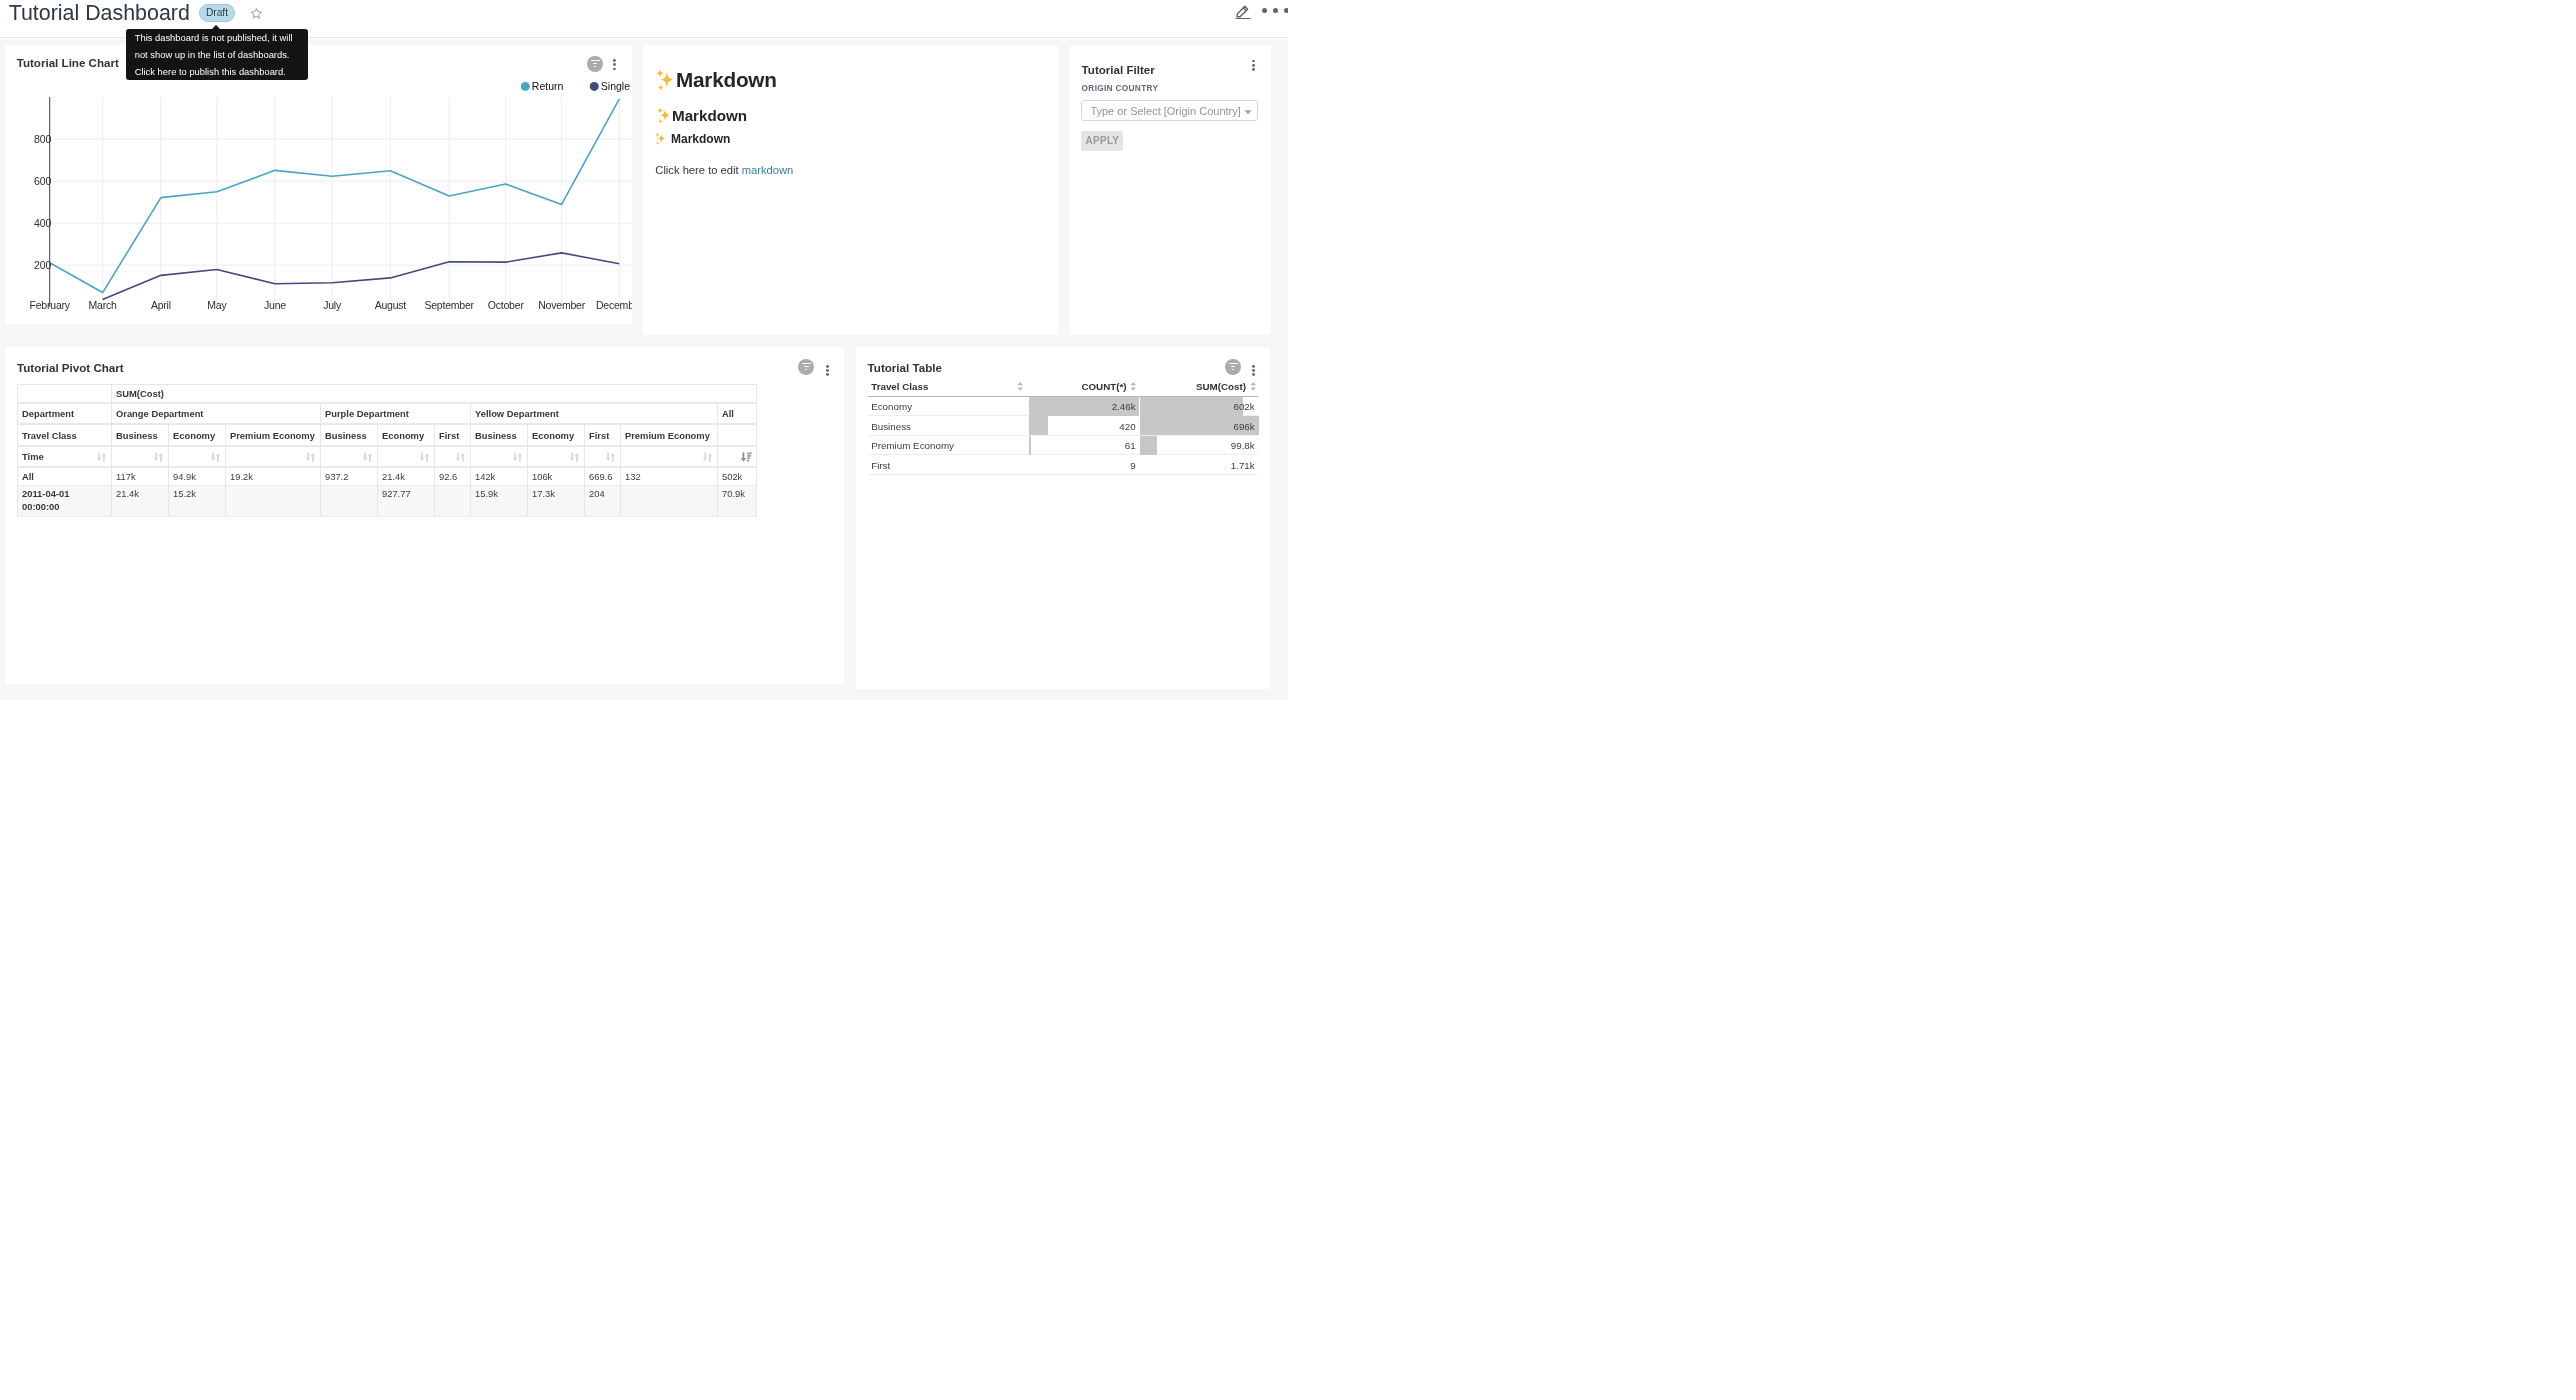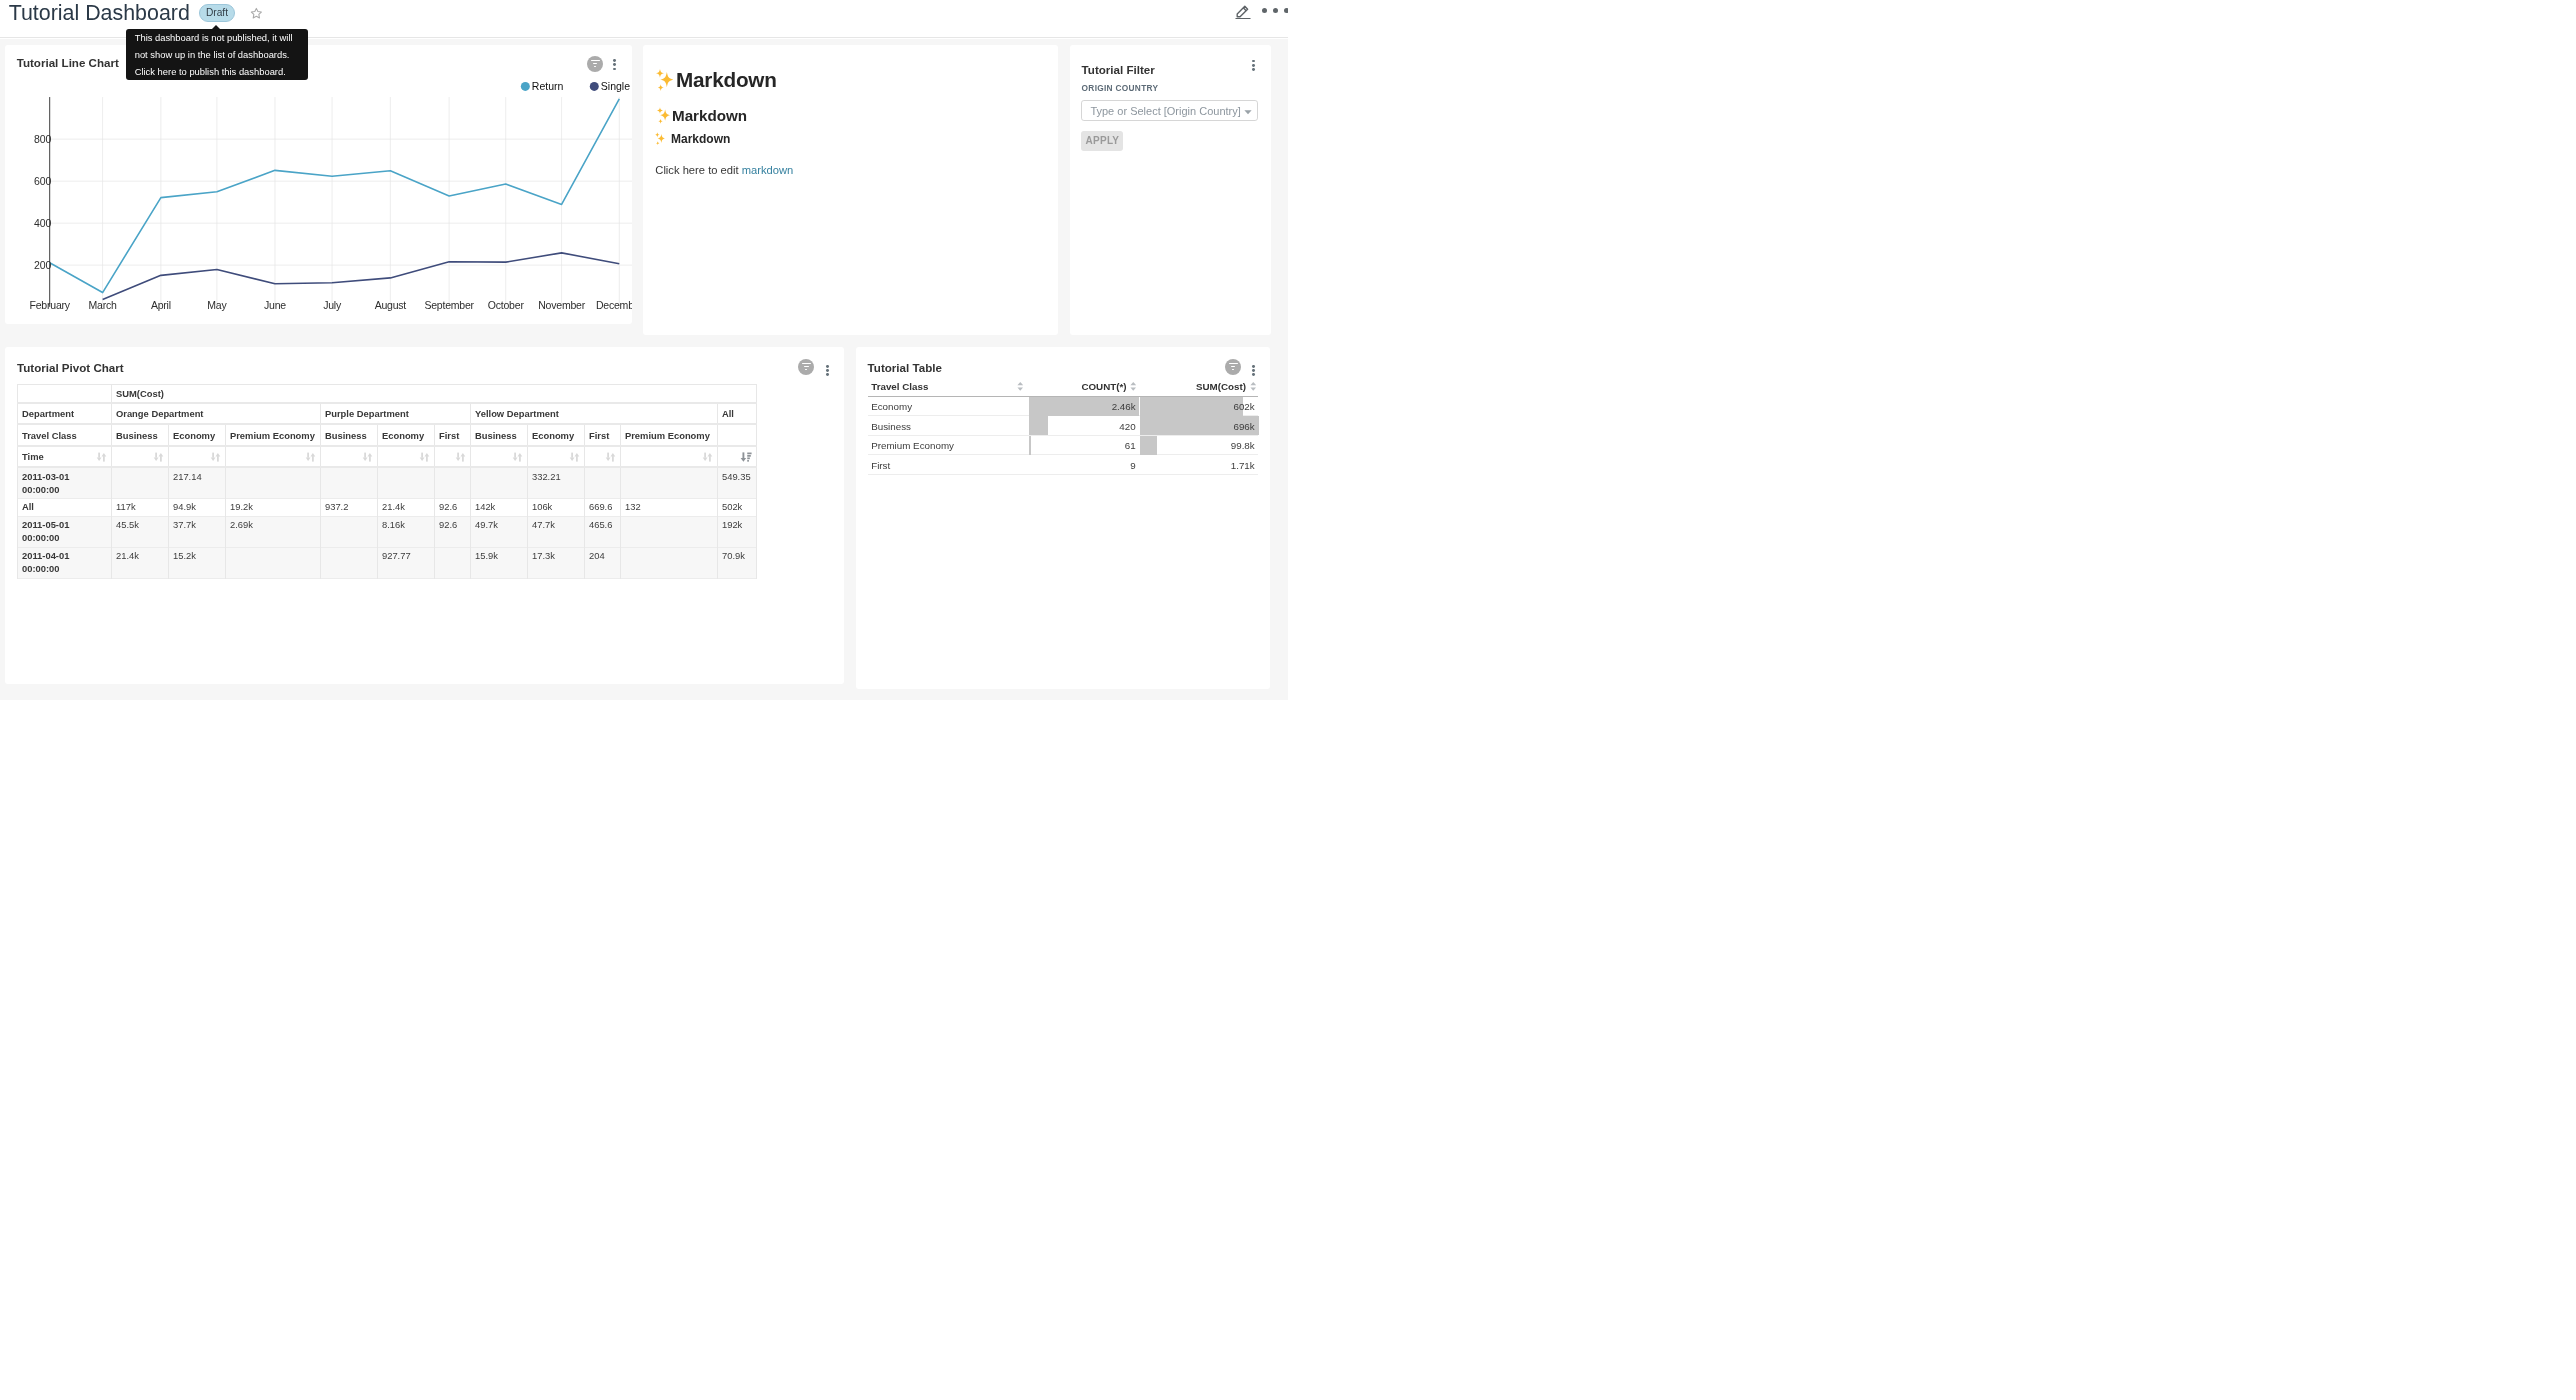--- a/index.html
+++ b/index.html
@@ -294,61 +294,33 @@
             <svg class="sic" width="11.6" height="10.2" viewBox="0 0 16 14">
               <rect x="3.4" y="0.5" width="2.6" height="8.5" fill="#8d9297"></rect>
               <path d="M0.9 8.2 L8.5 8.2 L4.7 13.3 Z" fill="#8d9297"></path>
               <rect x="10" y="0.7" width="6" height="2.4" fill="#8d9297"></rect>
               <rect x="10" y="4.1" width="4.9" height="2.4" fill="#8d9297"></rect>
               <rect x="10" y="7.5" width="3.6" height="2.4" fill="#8d9297"></rect>
               <rect x="10" y="10.9" width="2.3" height="2.4" fill="#8d9297"></rect>
             </svg>
           </td>
         </tr>
-<tr class="stripe" style="height:31px">
-          <th>2011-03-01<br>00:00:00</th>
-          <td></td>
-          <td>217.14</td>
-          <td></td>
-          <td></td>
-          <td></td>
-          <td></td>
-          <td></td>
-          <td>332.21</td>
-          <td></td>
-          <td></td>
-          <td>549.35</td>
-        </tr>
 <tr style="height:18px">
           <th>All</th>
           <td>117k</td>
           <td>94.9k</td>
           <td>19.2k</td>
           <td>937.2</td>
           <td>21.4k</td>
           <td>92.6</td>
           <td>142k</td>
           <td>106k</td>
           <td>669.6</td>
           <td>132</td>
           <td>502k</td>
-        </tr>
-<tr class="stripe" style="height:31px">
-          <th>2011-05-01<br>00:00:00</th>
-          <td>45.5k</td>
-          <td>37.7k</td>
-          <td>2.69k</td>
-          <td></td>
-          <td>8.16k</td>
-          <td>92.6</td>
-          <td>49.7k</td>
-          <td>47.7k</td>
-          <td>465.6</td>
-          <td></td>
-          <td>192k</td>
         </tr>
 <tr class="stripe" style="height:31px">
           <th>2011-04-01<br>00:00:00</th>
           <td>21.4k</td>
           <td>15.2k</td>
           <td></td>
           <td></td>
           <td>927.77</td>
           <td></td>
           <td>15.9k</td>

